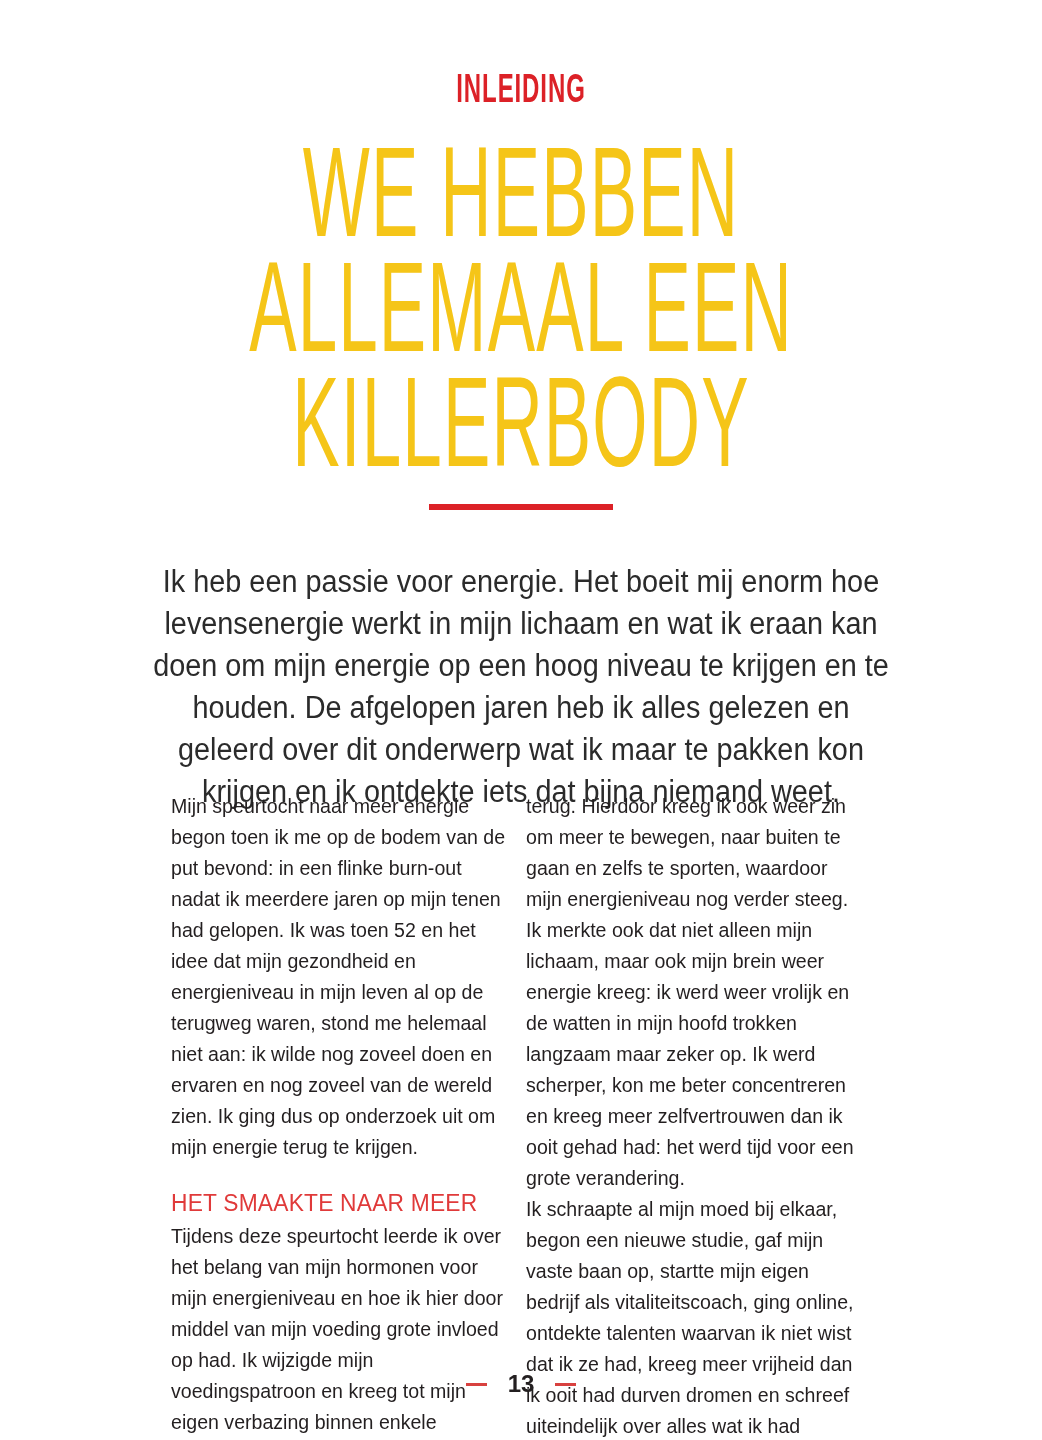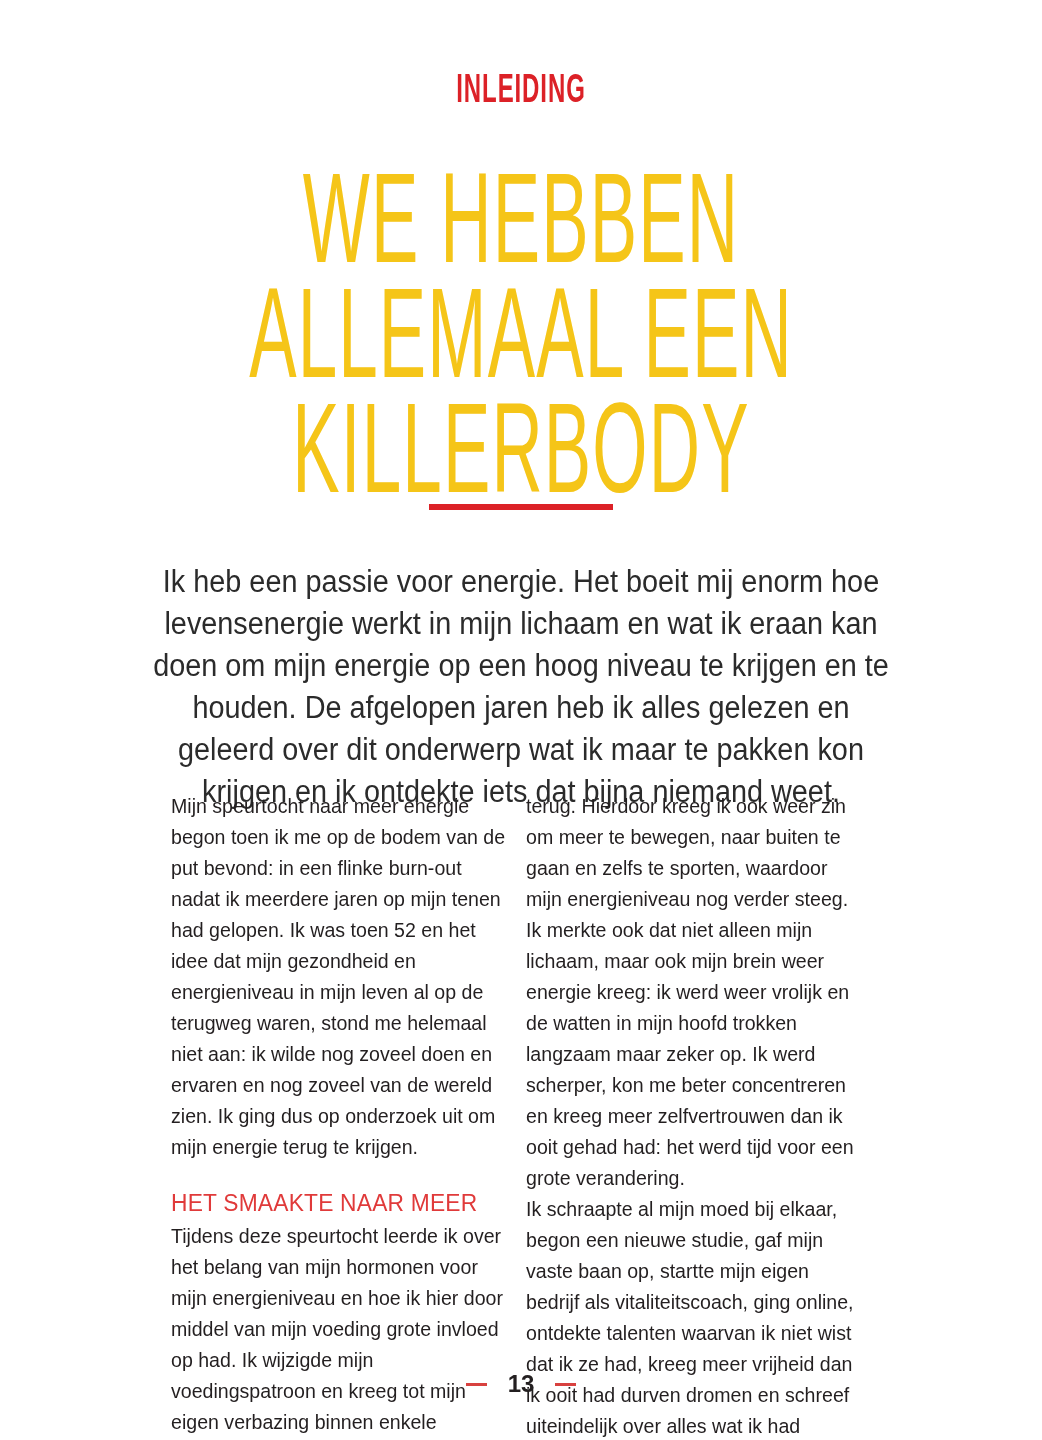--- a/index.html
+++ b/index.html
@@ -35,21 +35,21 @@
     line-height: 1;
     letter-spacing: 1.5px;
     color: #dc2127;
     transform: scaleX(0.60);
     transform-origin: center top;
   }
 
   
   .display-title {
     position: absolute;
-    top: 160px;
+    top: 134px;
     left: 0;
     width: 100%;
     text-align: center;
     color: #f5c518;
   }
 
   .display-title .dline {
     display: block;
     font-family: "Liberation Sans Narrow", "Liberation Sans", sans-serif;
     font-weight: 400;

